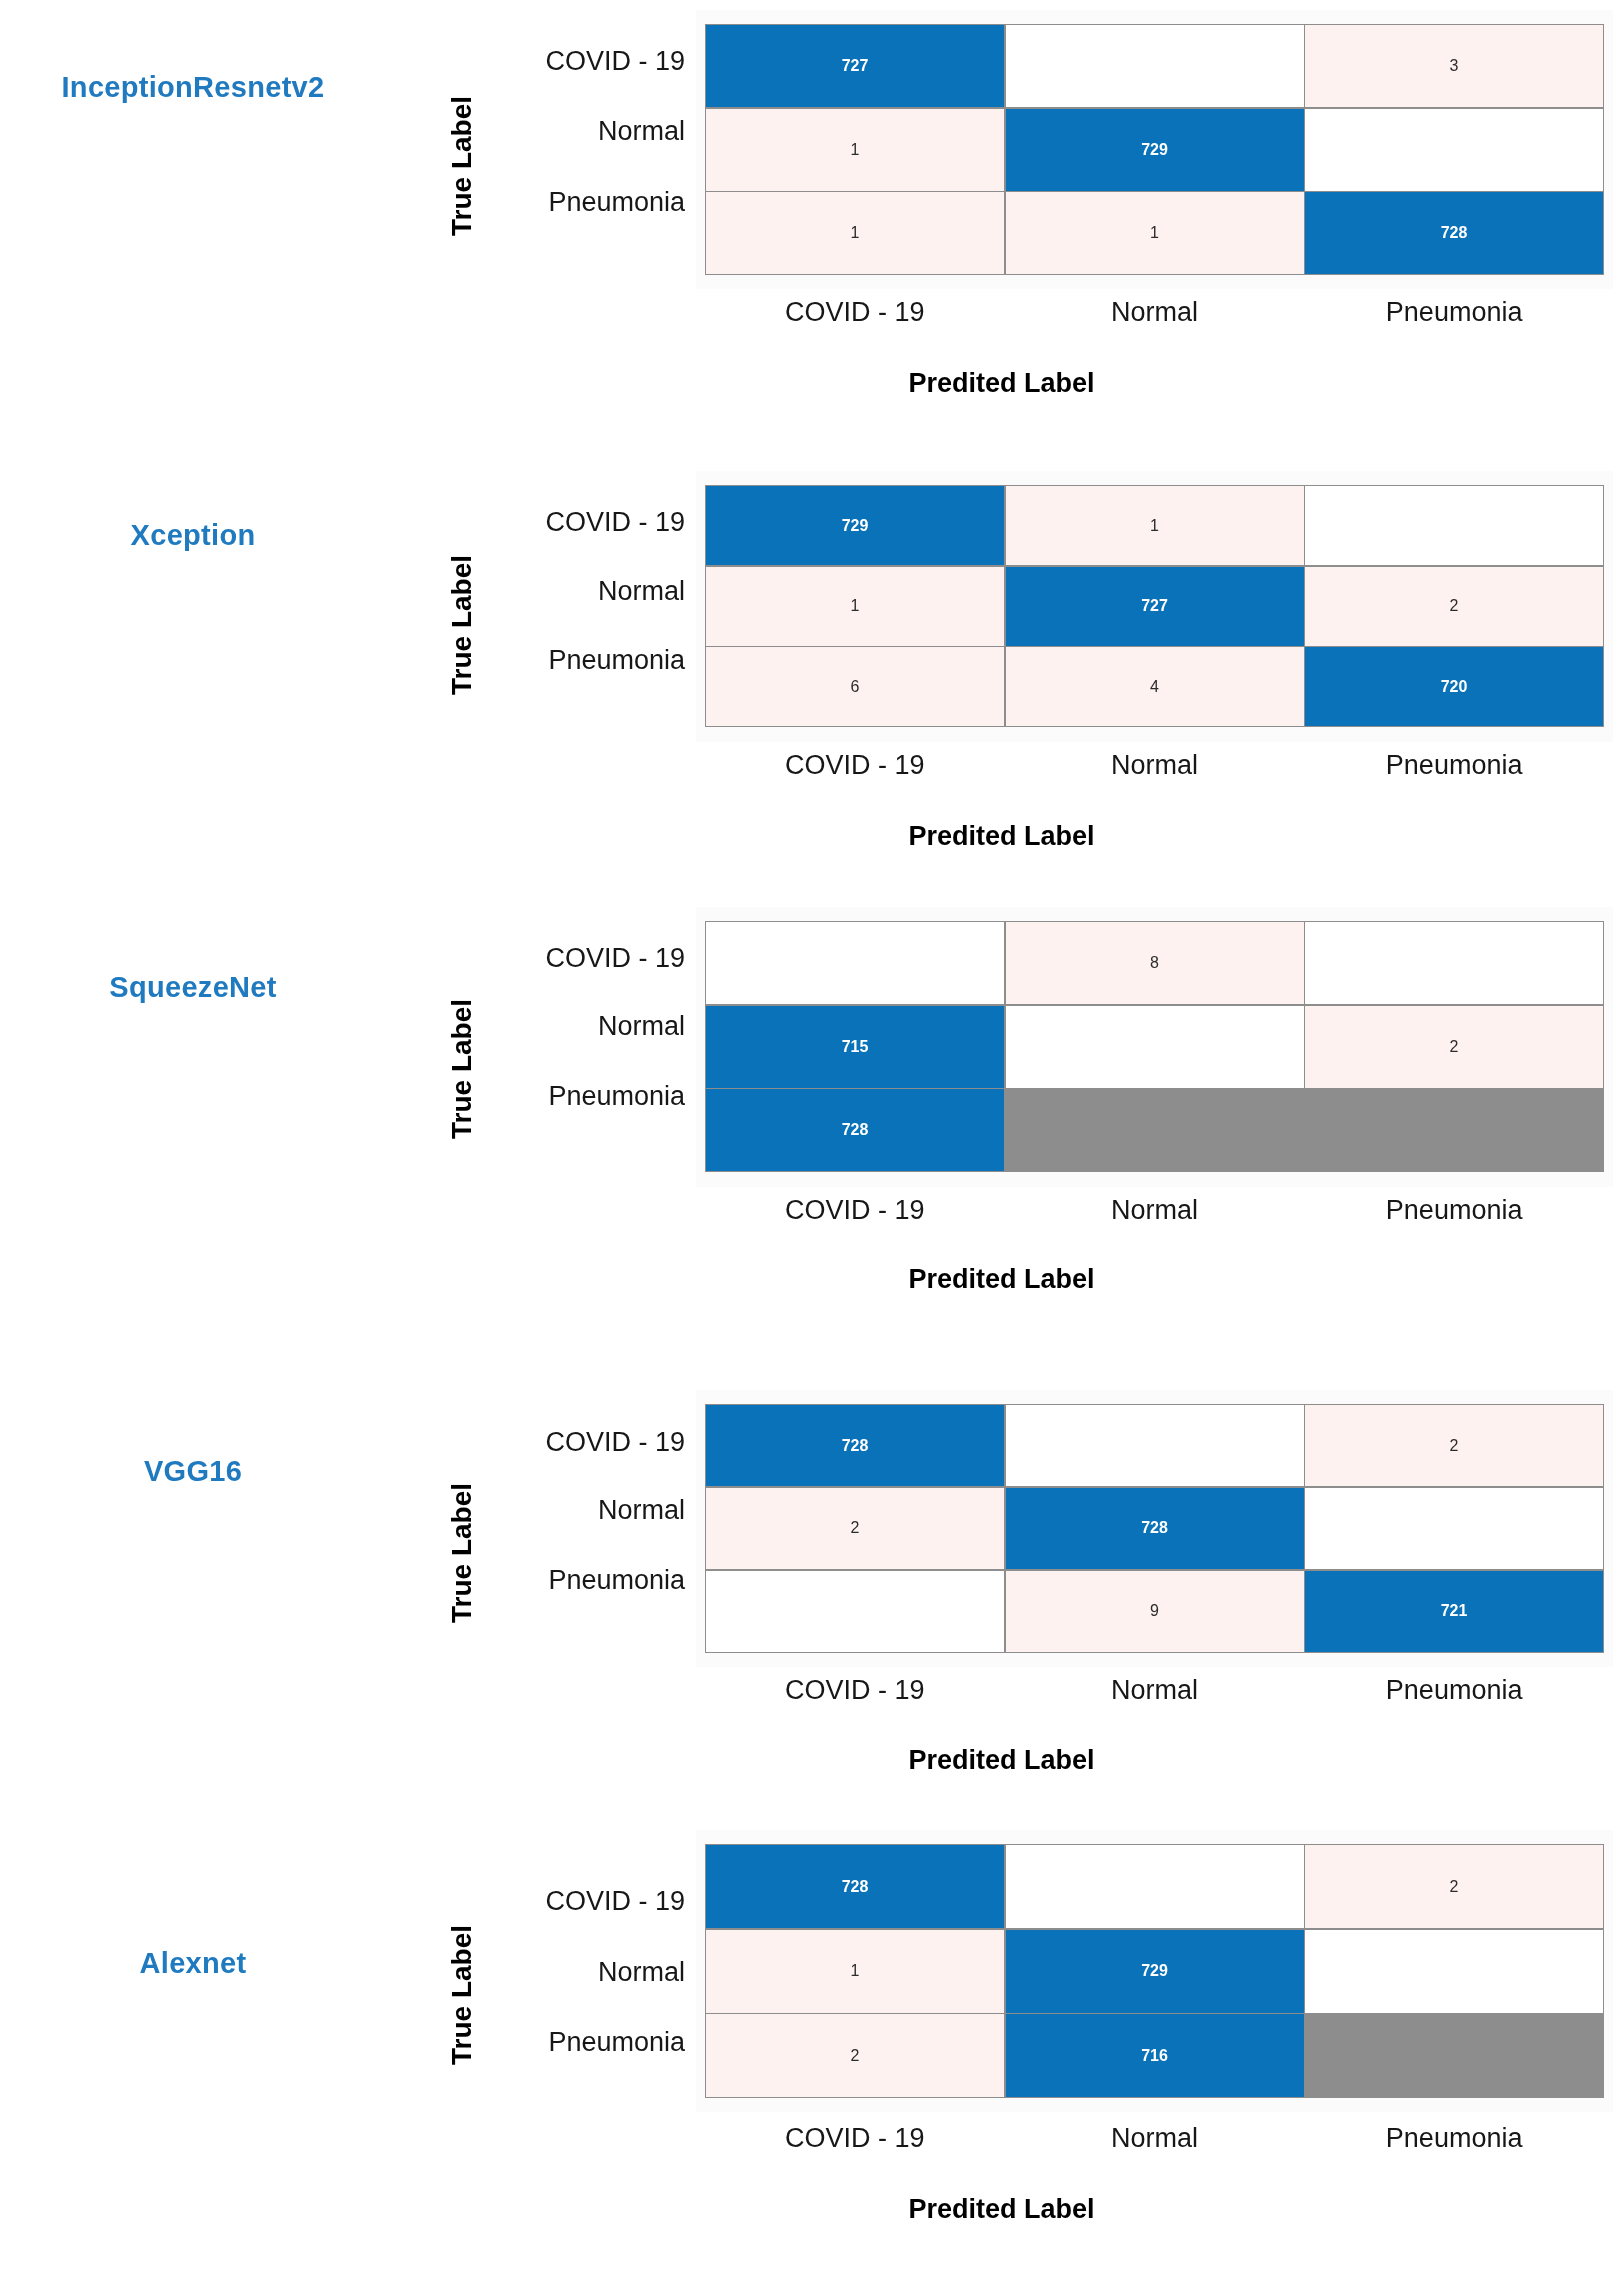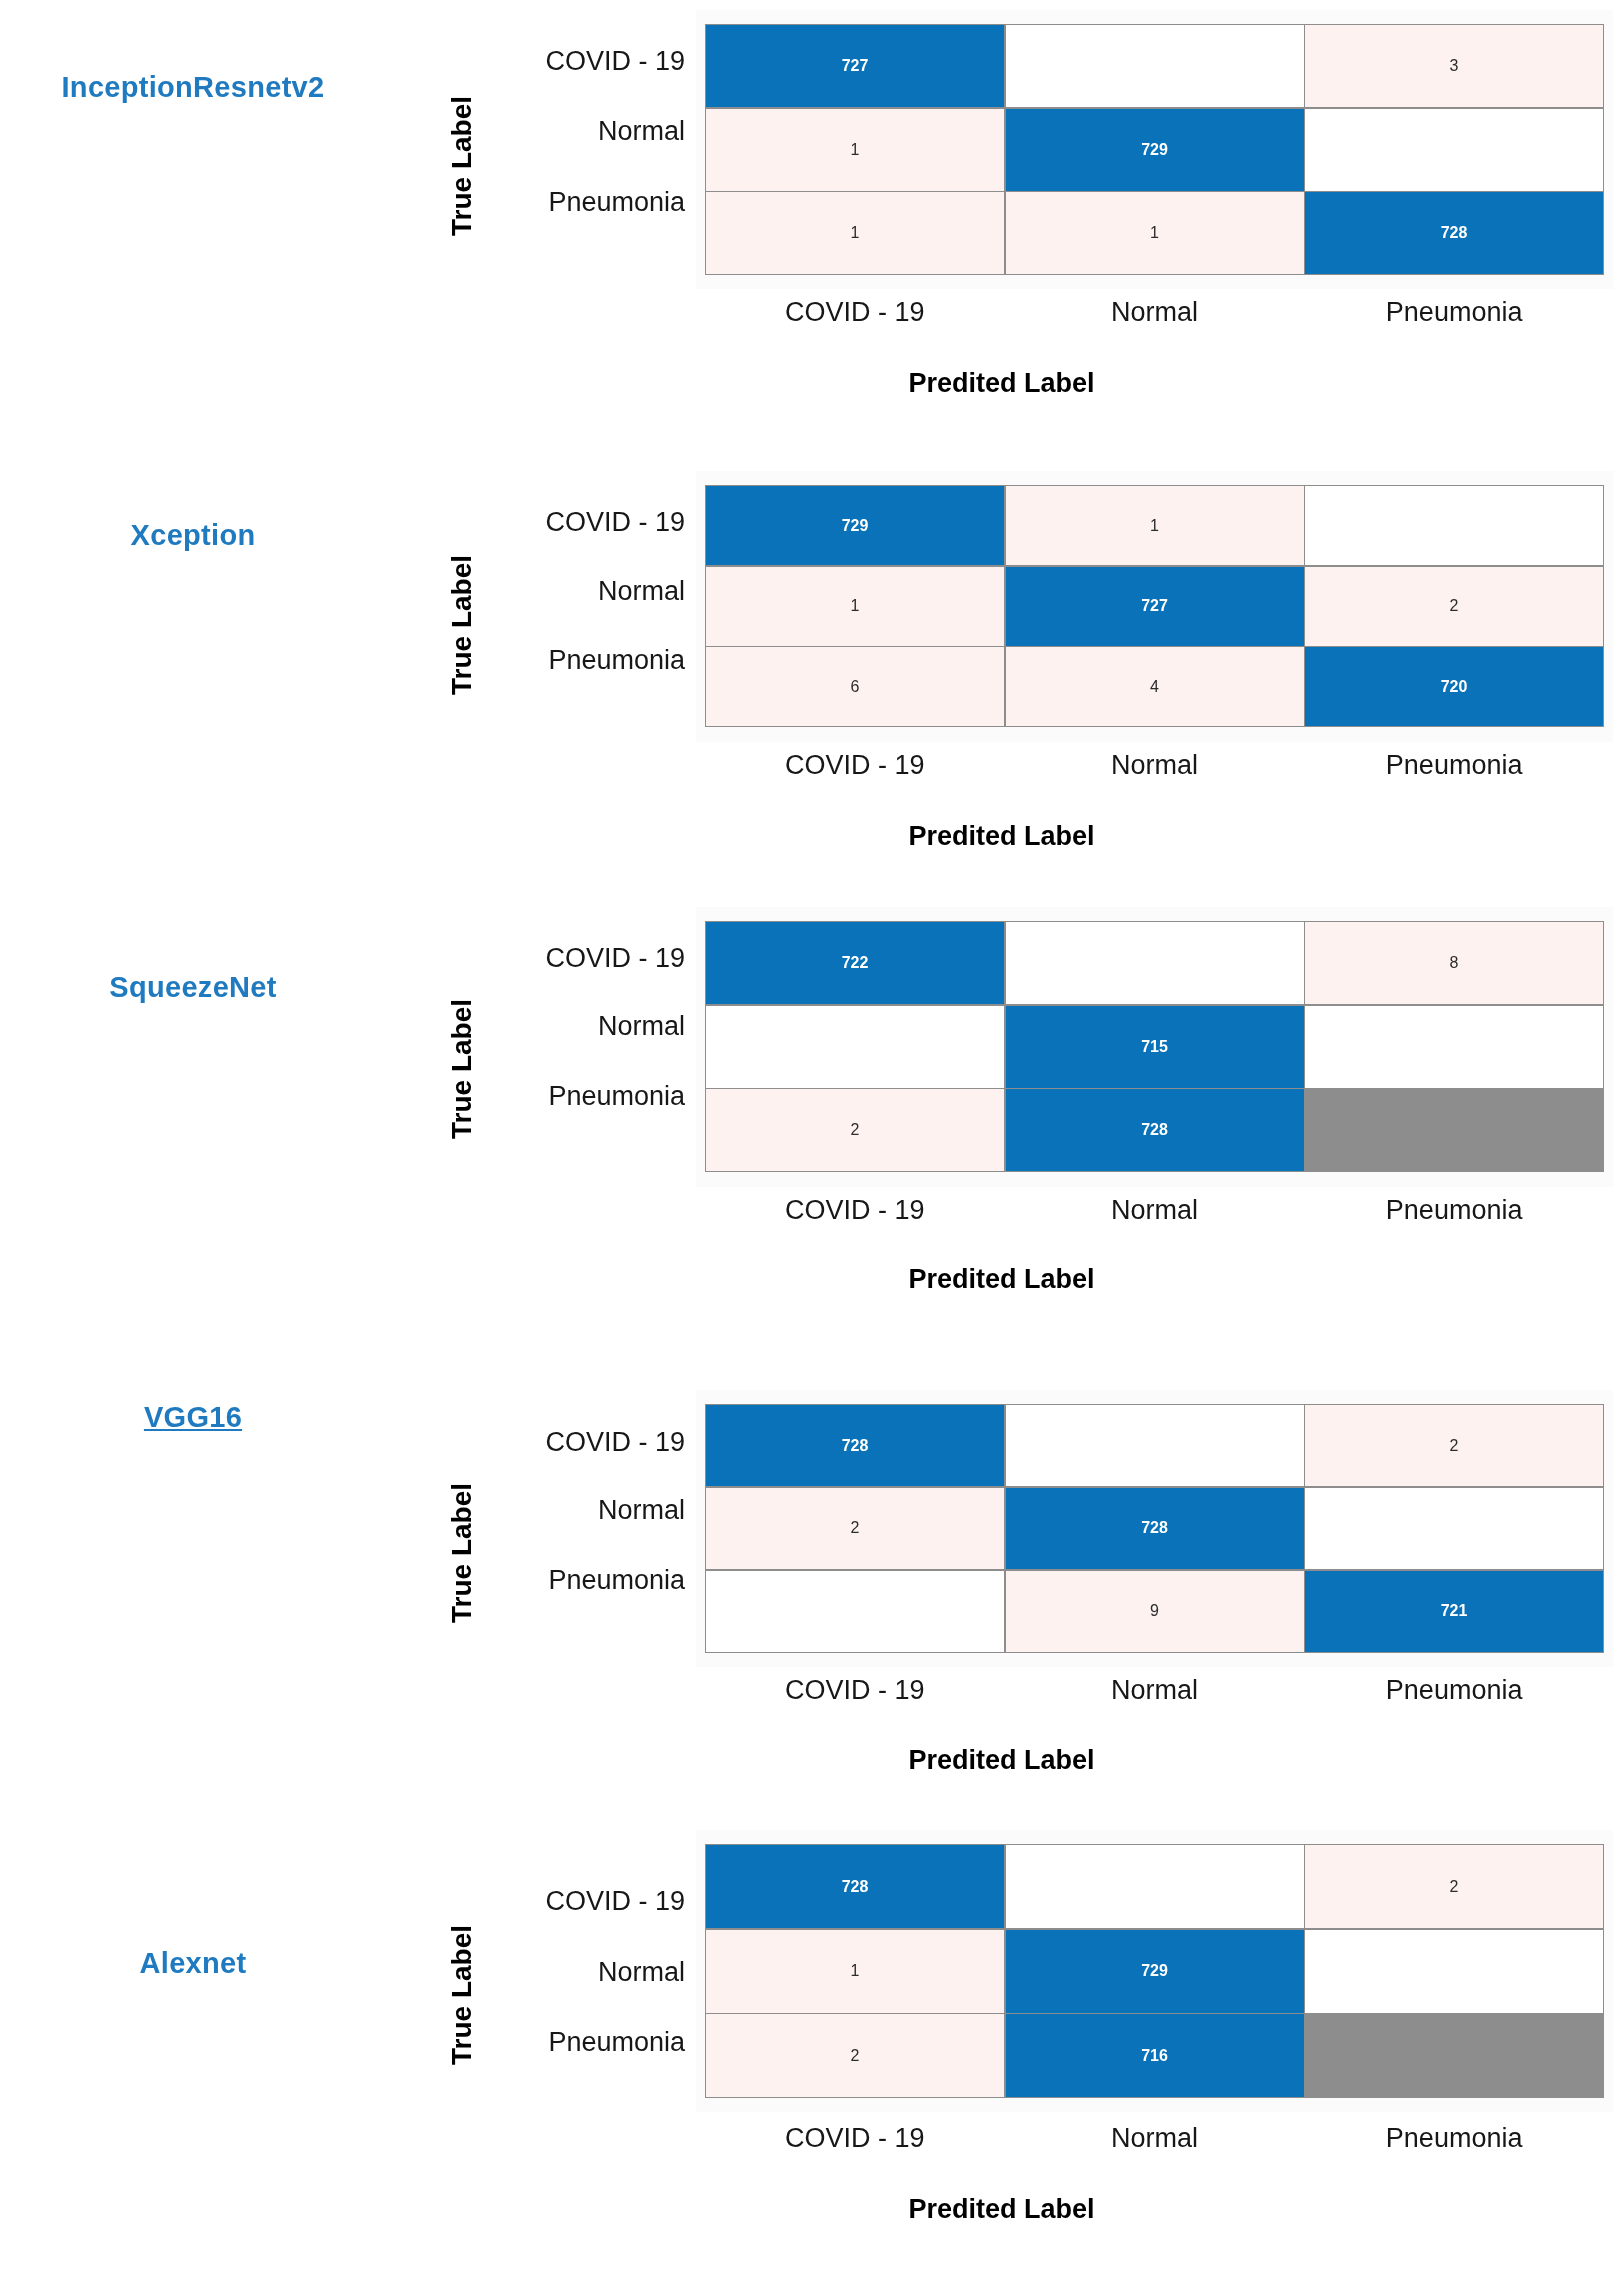--- a/index.html
+++ b/index.html
@@ -174,38 +174,37 @@
     <div class="block" style="top: 0px;">
       <div class="model-name" style="top: 971px;">SqueezeNet</div>
       <div class="true-label" style="left: 446px; top: 1139px;">True Label</div>
       <div class="row-labels" style="left: 421px; top: 0px;">
         <div style="top: 943px;">COVID - 19</div>
         <div style="top: 1011px;">Normal</div>
         <div style="top: 1081px;">Pneumonia</div>
       </div>
       <div class="matrix-halo" style="left: 696px; top: 907px; width: 917px; height: 280px;"></div>
       <div class="matrix" style="left: 705px; top: 921px; width: 899px; height: 251px;">
-        <div class="cell hi">722</div>
         <div class="cell zero"></div>
         <div class="cell lo">8</div>
         <div class="cell zero"></div>
         <div class="cell hi">715</div>
         <div class="cell zero"></div>
         <div class="cell lo">2</div>
         <div class="cell hi">728</div>
       </div>
       <div class="col-labels" style="left: 705px; width: 899px; top: 1195px;">
         <span>COVID - 19</span>
         <span>Normal</span>
         <span>Pneumonia</span>
       </div>
       <div class="axis-title" style="left: 705px; width: 593px; top: 1264px;">Predited Label</div>
     </div>
     <div class="block" style="top: 0px;">
-      <div class="model-name" style="top: 1401px; text-decoration: underline;">VGG16</div>
+      <div class="model-name" style="top: 1455px;">VGG16</div>
       <div class="true-label" style="left: 446px; top: 1623px;">True Label</div>
       <div class="row-labels" style="left: 421px; top: 0px;">
         <div style="top: 1427px;">COVID - 19</div>
         <div style="top: 1495px;">Normal</div>
         <div style="top: 1565px;">Pneumonia</div>
       </div>
       <div class="matrix-halo" style="left: 696px; top: 1390px; width: 917px; height: 277px;"></div>
       <div class="matrix" style="left: 705px; top: 1404px; width: 899px; height: 249px;">
         <div class="cell hi">728</div>
         <div class="cell zero"></div>

